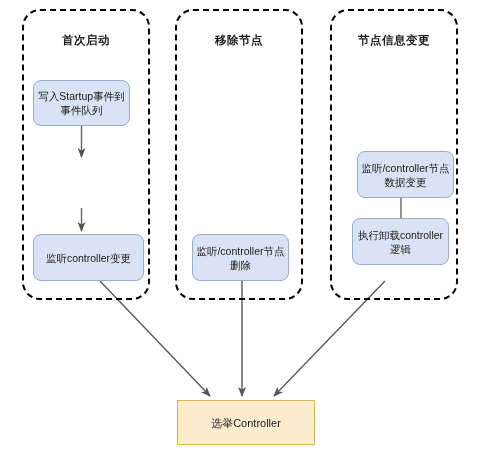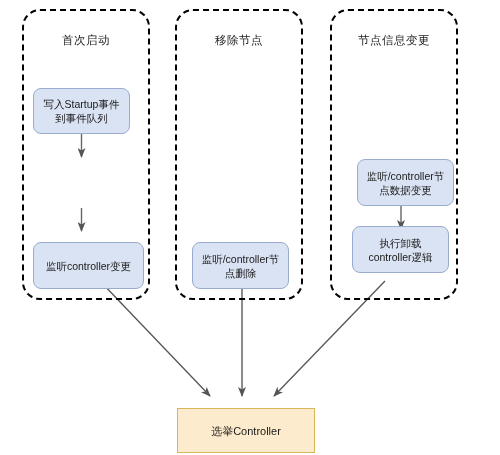--- a/index.html
+++ b/index.html
@@ -24,41 +24,40 @@
     border-radius: 18px;
     box-sizing: border-box;
     background: transparent;
   }
   .lane-title {
     position: absolute;
     width: 100%;
     text-align: center;
     font-size: 11.5px;
     color: #1a1a1a;
-    font-weight: 400;
+    font-weight: 700;
     letter-spacing: .5px;
     top: 22px;
     left: 0;
   }
   
   .node {
     position: absolute;
     box-sizing: border-box;
     border: 1px solid #9aabcf;
     border-radius: 8px;
     background: #dae3f3;
     color: #1a1a1a;
     font-size: 10.5px;
     line-height: 14px;
     display: flex;
     align-items: center;
     justify-content: center;
     text-align: center;
-    padding: 3px 7px;
-    margin-top: 8px;
+    padding: 3px 2px;
   }
   .node.terminal {
     background: #fdebcd;
     border: 1px solid #d6b656;
     border-radius: 0;
     font-size: 11px;
     justify-content: center;
   }
   .node span { display: block; }
   svg.edges {

